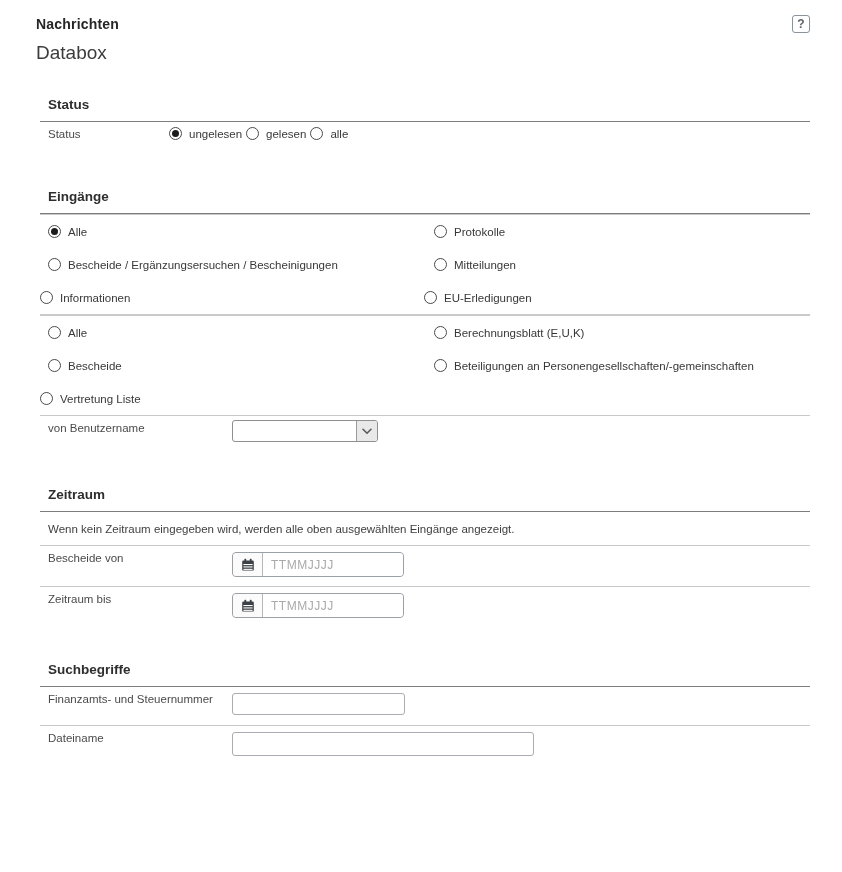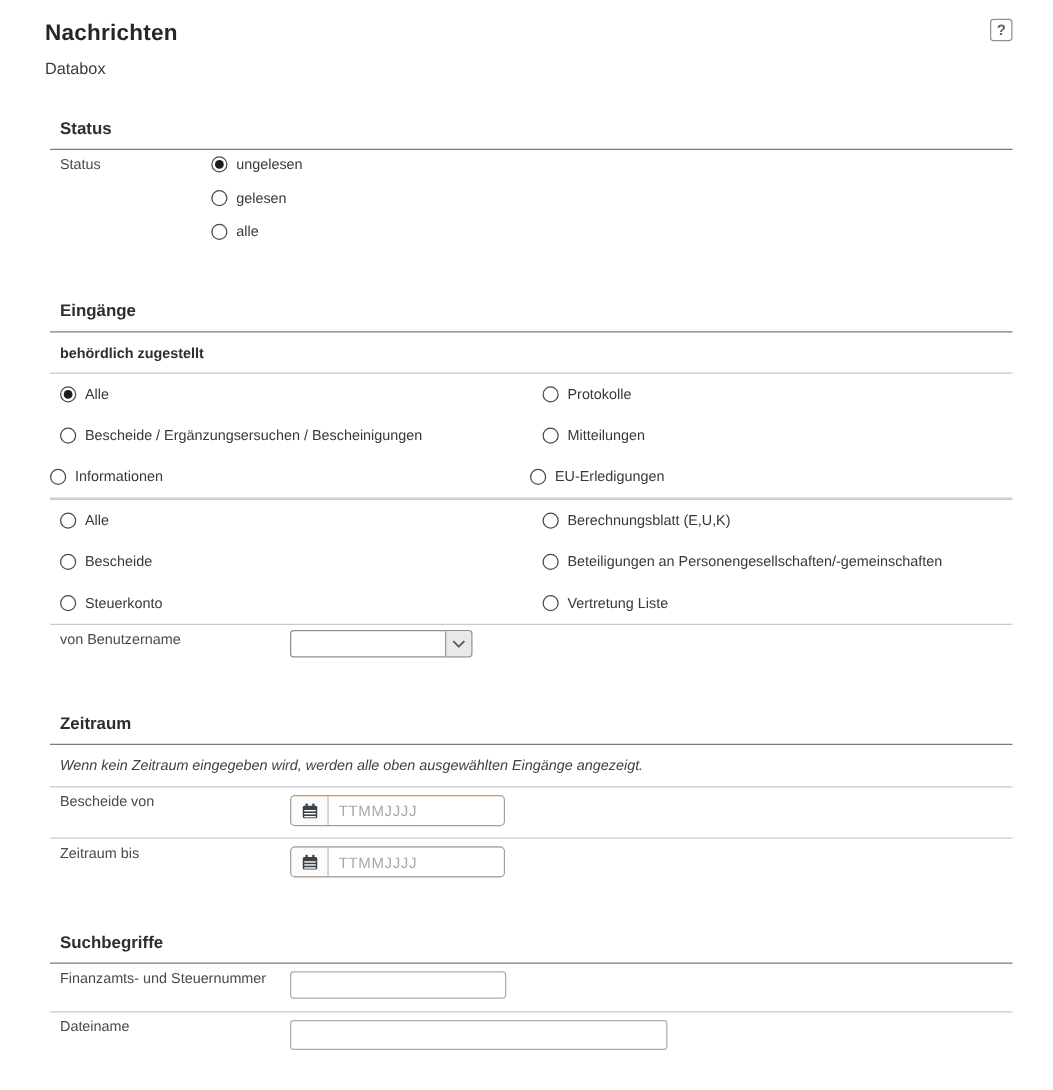--- a/index.html
+++ b/index.html
@@ -5,22 +5,22 @@
   * { box-sizing: border-box; margin: 0; padding: 0; }
   html, body { background: #ffffff; }
   body {
     width: 842px; height: 872px;
     font-family: "Liberation Sans", sans-serif;
     color: #333; position: relative; overflow: hidden;
   }
 
   
   .header { padding: 16px 36px 0 36px; position: relative; }
-  .page-title { font-size: 18px; font-weight: bold; color: #262626; letter-spacing: .2px; }
-  .page-subtitle { font-size: 13px; color: #3c3c3c; margin-top: 10px; }
+  .page-title { font-size: 14px; font-weight: bold; color: #262626; letter-spacing: .2px; }
+  .page-subtitle { font-size: 19px; color: #3c3c3c; margin-top: 10px; }
   .help-btn {
     position: absolute; top: 15px; right: 32px;
     width: 18px; height: 18px;
     border: 1px solid #8b939a; border-radius: 3px;
     display: flex; align-items: center; justify-content: center;
     font-size: 12px; font-weight: bold; color: #5b636b;
     background: #fff; cursor: pointer;
   }
 
   
@@ -33,33 +33,32 @@
   .hline-dark { border-bottom: 1px solid #7d7d7d; }
   .hline { border-bottom: 1px solid #c9c9c9; }
 
   .sub-heading {
     font-size: 11.5px; font-weight: bold; color: #2e2e2e;
     padding: 11px 8px 9px 8px;
   }
   .note-text {
     font-size: 11.5px; color: #3f3f3f;
     padding: 11px 8px 10px 8px;
-    font-style: italic;
   }
 
   
   .row { display: flex; align-items: flex-start; }
   .field-label {
     font-size: 11.5px; color: #4a4a4a;
     padding: 6px 4px 0 8px; flex: 0 0 192px;
   }
   .field-label.narrow { flex: 0 0 129px; }
 
   
-  .radio-stack { display: flex; flex-direction: column; gap: 14px; padding: 5px 0 14px 0; }
+  .radio-stack { display: flex; flex-direction: row; gap: 4px; padding: 5px 0 14px 0; }
   .radio-opt { display: flex; align-items: center; gap: 7px; cursor: pointer; }
   .radio {
     width: 13px; height: 13px; border: 1px solid #4a4a4a; border-radius: 50%;
     background: #fff; flex: 0 0 13px; position: relative;
   }
   .radio.checked::after {
     content: ""; position: absolute; left: 2px; top: 2px;
     width: 7px; height: 7px; border-radius: 50%; background: #1c1c1c;
   }
   .radio-label { font-size: 11.5px; color: #383838; padding-top: 1px; }
@@ -77,21 +76,21 @@
   .select-value { flex: 1 1 auto; font-size: 11.5px; padding: 3px 6px; color: #333; }
   .select-arrow {
     flex: 0 0 21px; background: #e9e9e9; border-left: 1px solid #9a9a9a;
     display: flex; align-items: center; justify-content: center;
   }
 
   
   .date-group {
     display: flex; align-items: stretch; margin: 6px 0 9px 0;
     border: 1px solid #9aa0a5; border-radius: 4px; overflow: hidden;
-    width: 172px; height: 25px; background: #fdba74;
+    width: 172px; height: 25px; background: #f9a8d4;
   }
   .cal-btn {
     flex: 0 0 30px; display: flex; align-items: center; justify-content: center;
     background: #fbfbfb; border-right: 1px solid #b4b8bc; cursor: pointer;
   }
   .date-input {
     flex: 1 1 auto; border: none; outline: none; padding: 0 8px;
     font-family: "Liberation Sans", sans-serif; font-size: 12px; color: #333;
     letter-spacing: .5px;
   }
@@ -141,21 +140,20 @@
           <span class="radio-label">alle</span>
         </div>
       </div>
     </div>
   </div>
 
   <div class="section mt-sect">
     <div class="section-heading">Eingänge</div>
     <div class="hline-dark"></div>
 
-    <div class="sub-heading">behördlich zugestellt</div>
     <div class="hline"></div>
 
     <div class="radio-grid-row">
       <div class="cell radio-opt">
         <span class="radio checked"></span>
         <span class="radio-label">Alle</span>
       </div>
       <div class="cell right radio-opt">
         <span class="radio"></span>
         <span class="radio-label">Protokolle</span>
@@ -199,24 +197,20 @@
       <div class="cell radio-opt">
         <span class="radio"></span>
         <span class="radio-label">Bescheide</span>
       </div>
       <div class="cell right radio-opt">
         <span class="radio"></span>
         <span class="radio-label">Beteiligungen an Personengesellschaften/-gemeinschaften</span>
       </div>
     </div>
     <div class="radio-grid-row">
-      <div class="cell radio-opt">
-        <span class="radio"></span>
-        <span class="radio-label">Steuerkonto</span>
-      </div>
       <div class="cell right radio-opt">
         <span class="radio"></span>
         <span class="radio-label">Vertretung Liste</span>
       </div>
     </div>
     <div class="hline"></div>
 
     <div class="row">
       <div class="field-label">von Benutzername</div>
       <div class="select-box">

